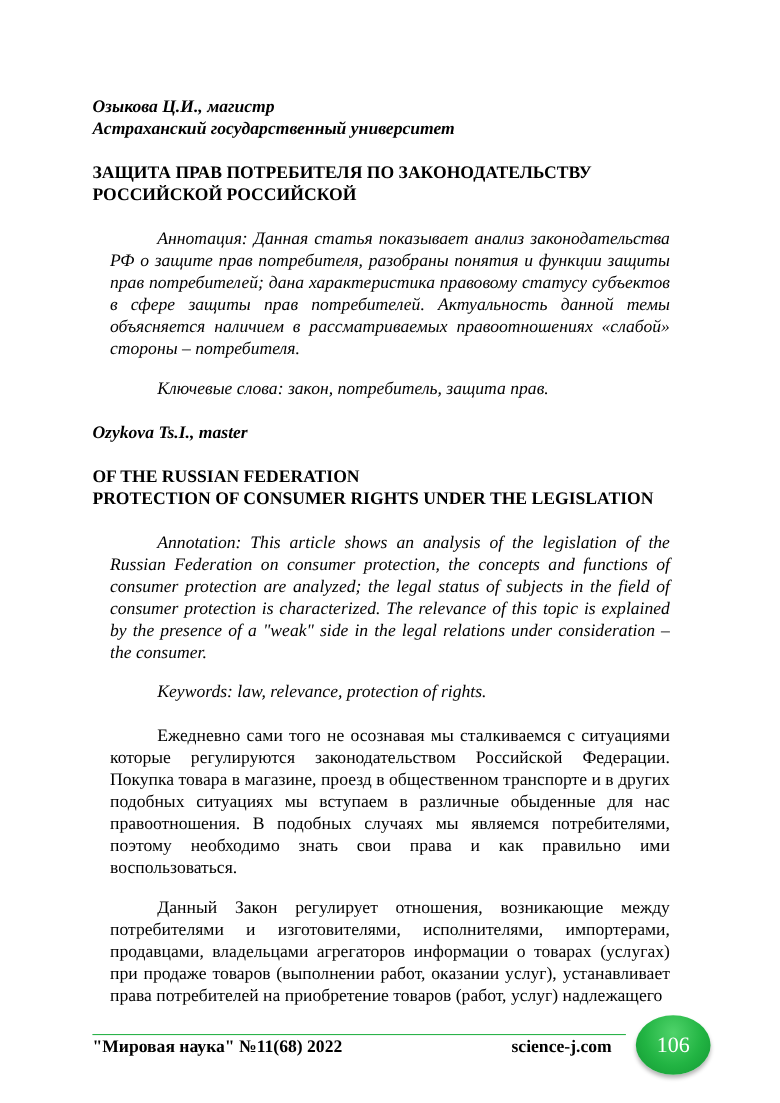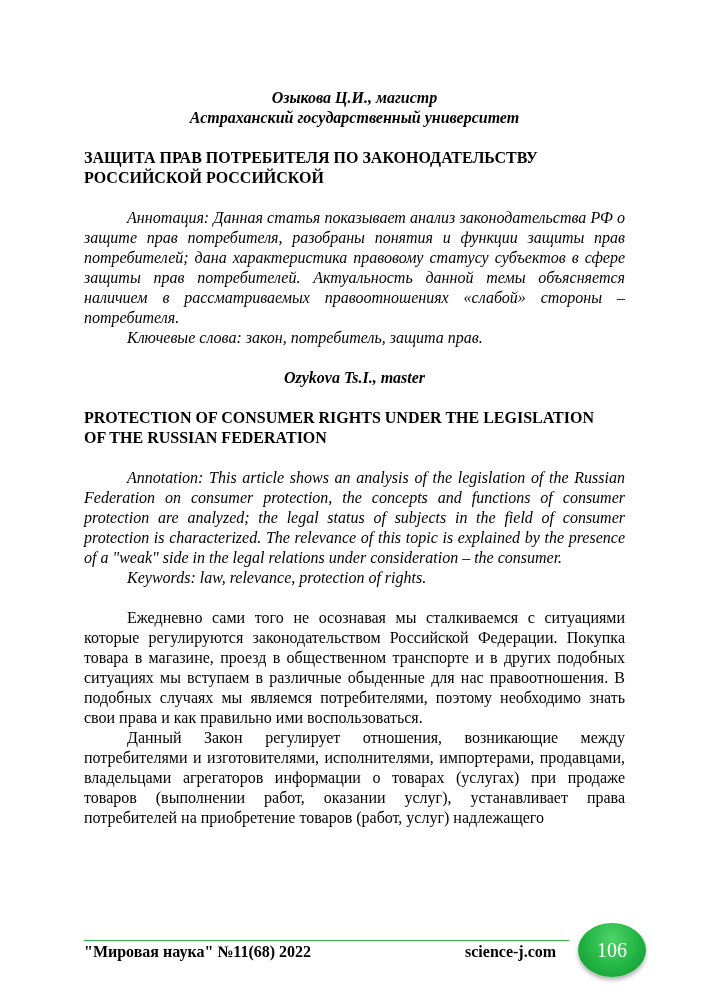--- a/index.html
+++ b/index.html
@@ -1,22 +1,22 @@
 <!DOCTYPE html>
 <html><head>
 <meta charset="utf-8">
 <style>
   html, body { margin:0; padding:0; background:#fff; }
   body { width:709px; height:1003px; position:relative; overflow:hidden;
          font-family:"Liberation Serif", serif; color:#000; font-size:16px; }
   .page { position:absolute; left:84px; top:0; width:541px; }
-  .right { text-align:center; font-weight:bold; font-style:italic; line-height:20px; }
+  .right { text-align:left; font-weight:bold; font-style:italic; line-height:20px; }
   .title { font-weight:bold; line-height:20px; font-size:16px; }
   .abs { font-style:italic; text-align:justify; line-height:20px; }
-  .abs p, .body p { margin:0; text-indent:43px; }
+  .abs p, .body p { margin:16px; text-indent:43px; }
   .body { text-align:justify; line-height:20px; }
   .footer-line { position:absolute; left:84px; top:940px; width:485px; height:1px; background:#2bb34a; }
   .footer-left { position:absolute; left:84px; top:943px; font-weight:bold; font-size:16px; }
   .footer-right { position:absolute; left:465px; top:943px; font-weight:bold; font-size:16px; }
   .badge { position:absolute; left:578px; top:923px; width:68px; height:54px; border-radius:50%;
            background:radial-gradient(ellipse at 50% 30%, #4fd36a 0%, #22b443 55%, #129632 100%);
            box-shadow:0 3px 4px rgba(0,0,0,0.3);
            color:#fff; font-size:20px; display:flex; align-items:center; justify-content:center; }
 </style>
 </head>
@@ -36,22 +36,22 @@
   <div class="abs" style="margin-top:20px;">
     <p>Аннотация: Данная статья показывает анализ законодательства РФ о защите прав потребителя, разобраны понятия и функции защиты прав потребителей; дана характеристика правовому статусу субъектов в сфере защиты прав потребителей. Актуальность данной темы объясняется наличием в рассматриваемых правоотношениях «слабой» стороны – потребителя.</p>
     <p>Ключевые слова: закон, потребитель, защита прав.</p>
   </div>
 
   <div class="right" style="margin-top:20px;">
     <div>Ozykova Ts.I., master</div>
   </div>
 
   <div class="title" style="margin-top:20px;">
+    <div>OF THE RUSSIAN FEDERATION</div>
     <div>PROTECTION OF CONSUMER RIGHTS UNDER THE LEGISLATION</div>
-    <div>OF THE RUSSIAN FEDERATION</div>
   </div>
 
   <div class="abs" style="margin-top:20px;">
     <p>Annotation: This article shows an analysis of the legislation of the Russian Federation on consumer protection, the concepts and functions of consumer protection are analyzed; the legal status of subjects in the field of consumer protection is characterized. The relevance of this topic is explained by the presence of a "weak" side in the legal relations under consideration – the consumer.</p>
     <p>Keywords: law, relevance, protection of rights.</p>
   </div>
 
   <div class="body" style="margin-top:20px;">
     <p>Ежедневно сами того не осознавая мы сталкиваемся с ситуациями которые регулируются законодательством Российской Федерации. Покупка товара в магазине, проезд в общественном транспорте и в других подобных ситуациях мы вступаем в различные обыденные для нас правоотношения. В подобных случаях мы являемся потребителями, поэтому необходимо знать свои права и как правильно ими воспользоваться.</p>
     <p>Данный Закон регулирует отношения, возникающие между потребителями и изготовителями, исполнителями, импортерами, продавцами, владельцами агрегаторов информации о товарах (услугах) при продаже товаров (выполнении работ, оказании услуг), устанавливает права потребителей на приобретение товаров (работ, услуг) надлежащего</p>

